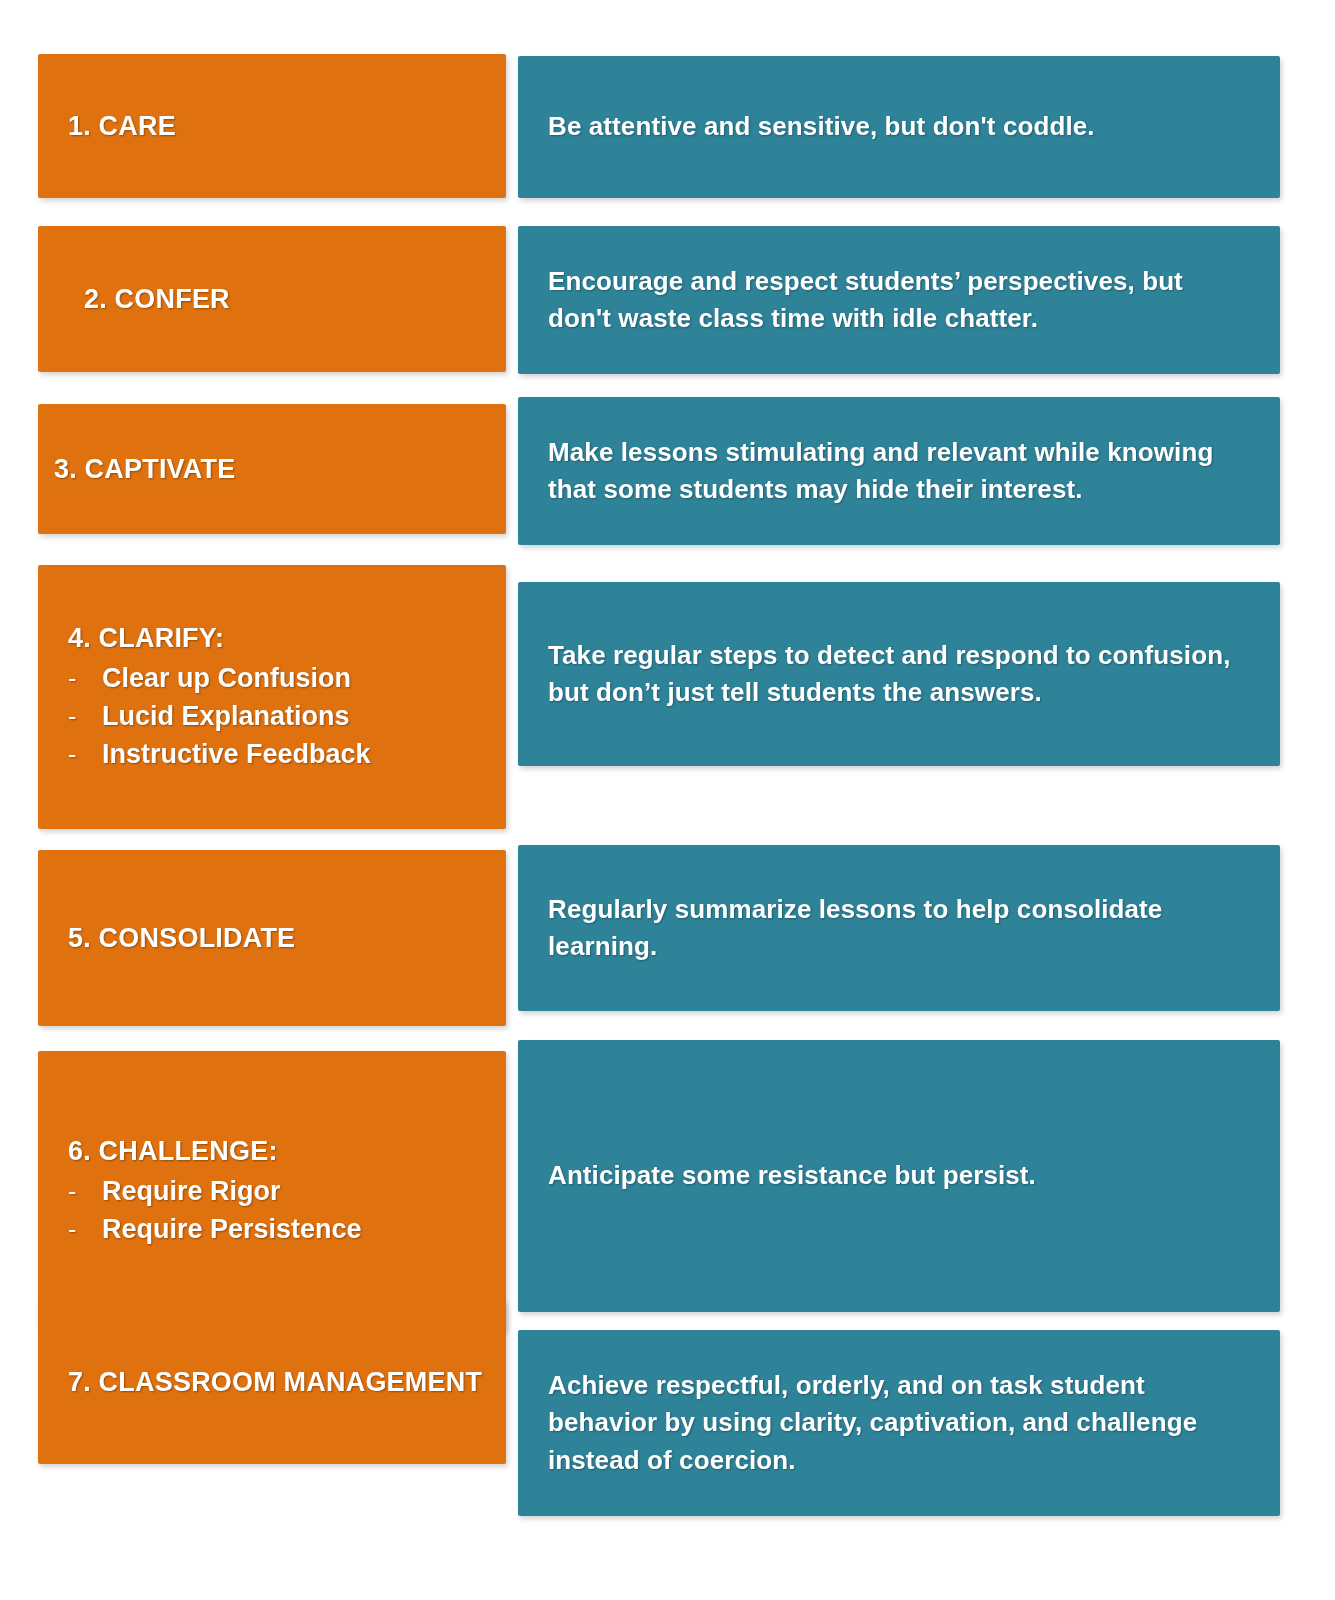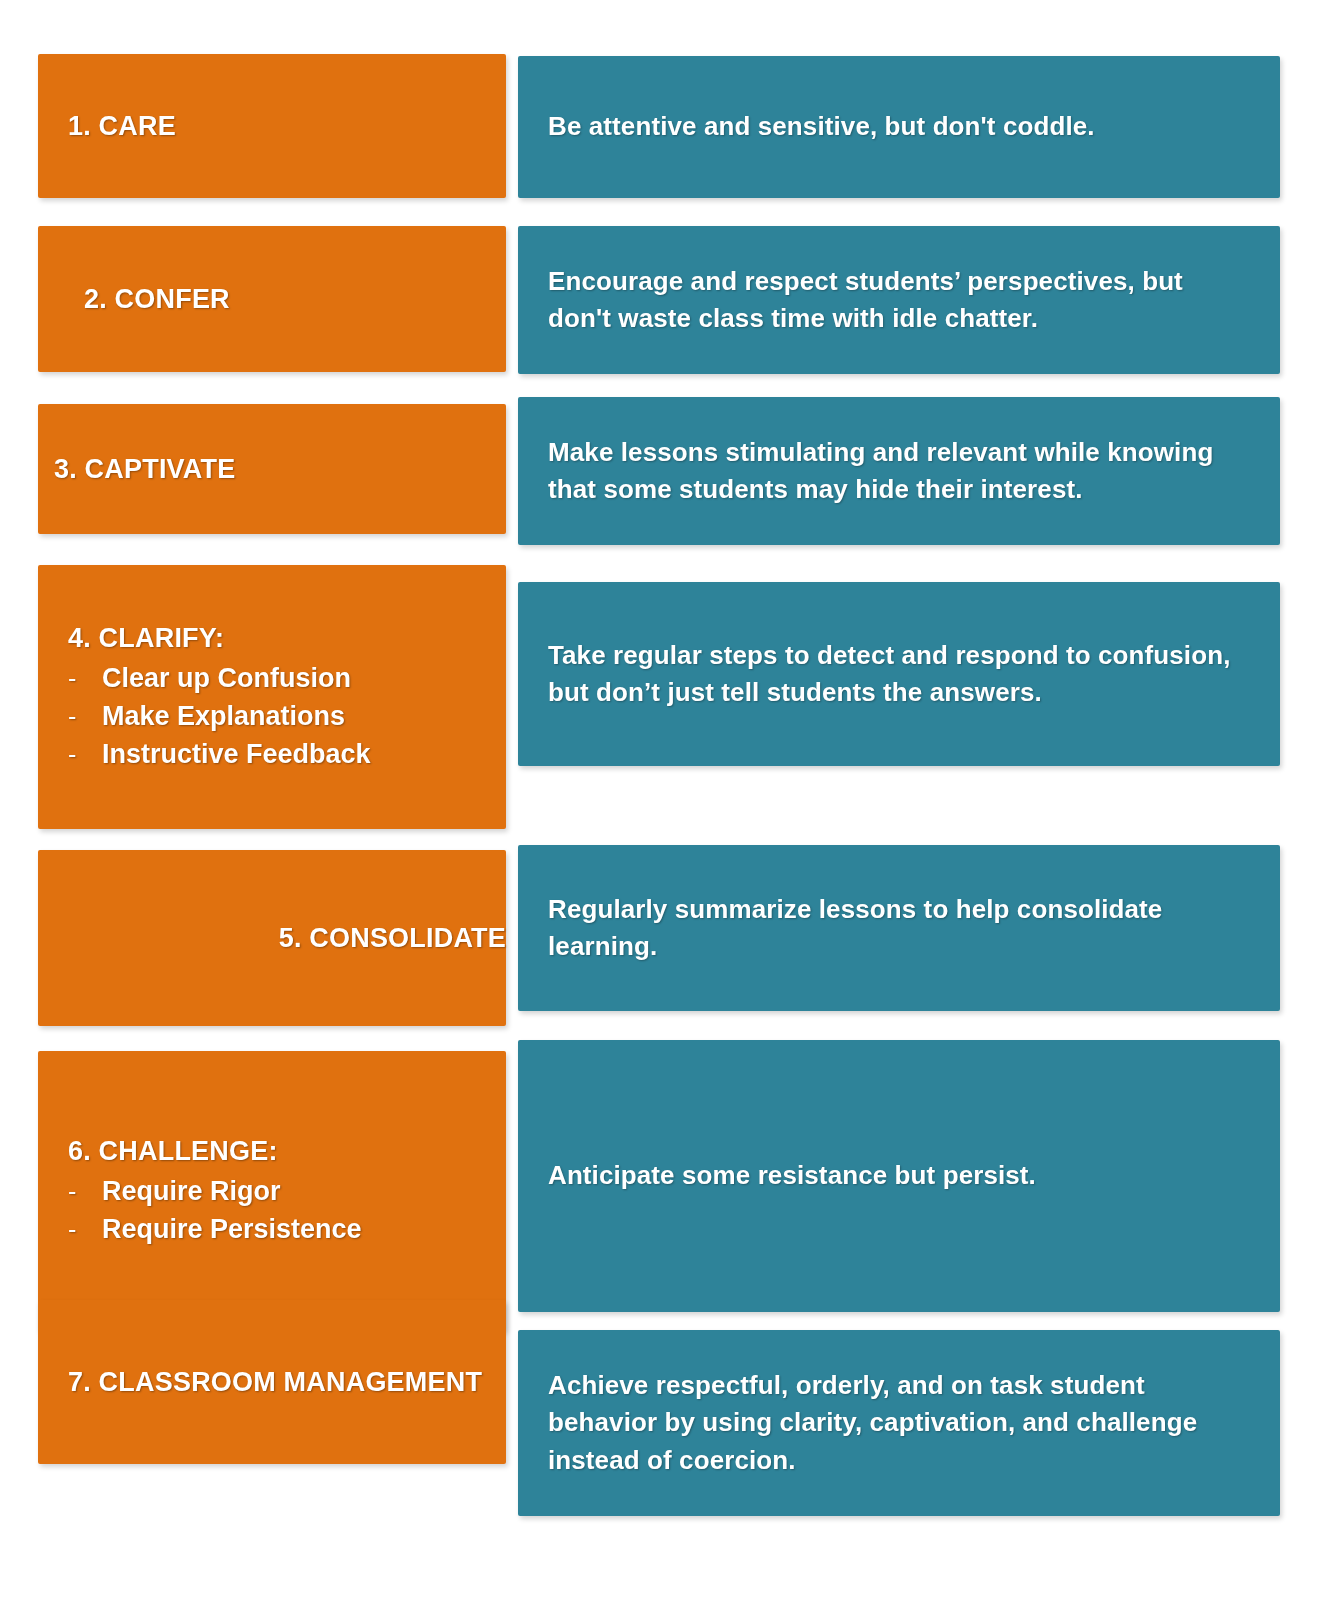--- a/index.html
+++ b/index.html
@@ -92,21 +92,21 @@
 
   .r2 .label { top: 226px;  height: 146px; padding-left: 46px; }
   .r2 .desc  { top: 226px;  height: 148px; }
 
   .r3 .label { top: 404px;  height: 130px; padding-left: 16px; }
   .r3 .desc  { top: 397px;  height: 148px; }
 
   .r4 .label { top: 565px;  height: 264px; }
   .r4 .desc  { top: 568px;  height: 184px; margin-top: 14px; }
 
-  .r5 .label { top: 850px;  height: 176px; align-items: flex-end; }
+  .r5 .label { top: 850px;  height: 176px; }
   .r5 .desc  { top: 845px;  height: 166px; }
 
   .r6 .label { top: 1051px; height: 280px; }
   .r6 .desc  { top: 1040px; height: 272px; }
 
   .r7 .label { top: 1300px; height: 164px; }
   .r7 .desc  { top: 1330px; height: 186px; }
 </style>
 </head>
 <body>
@@ -143,21 +143,21 @@
   <div class="row r4">
     <div class="card label">
       <div class="title">4. CLARIFY:</div>
       <ul class="bullets">
         <li>
           <span class="dash">-</span>
           <span class="bullet-text">Clear up Confusion</span>
         </li>
         <li>
           <span class="dash">-</span>
-          <span class="bullet-text">Make Explanations</span>
+          <span class="bullet-text">Lucid Explanations</span>
         </li>
         <li>
           <span class="dash">-</span>
           <span class="bullet-text">Instructive Feedback</span>
         </li>
       </ul>
     </div>
     <div class="card desc">
       <div class="desc-text">Take regular steps to detect and respond to confusion, but don’t just tell students the answers.</div>
     </div>

